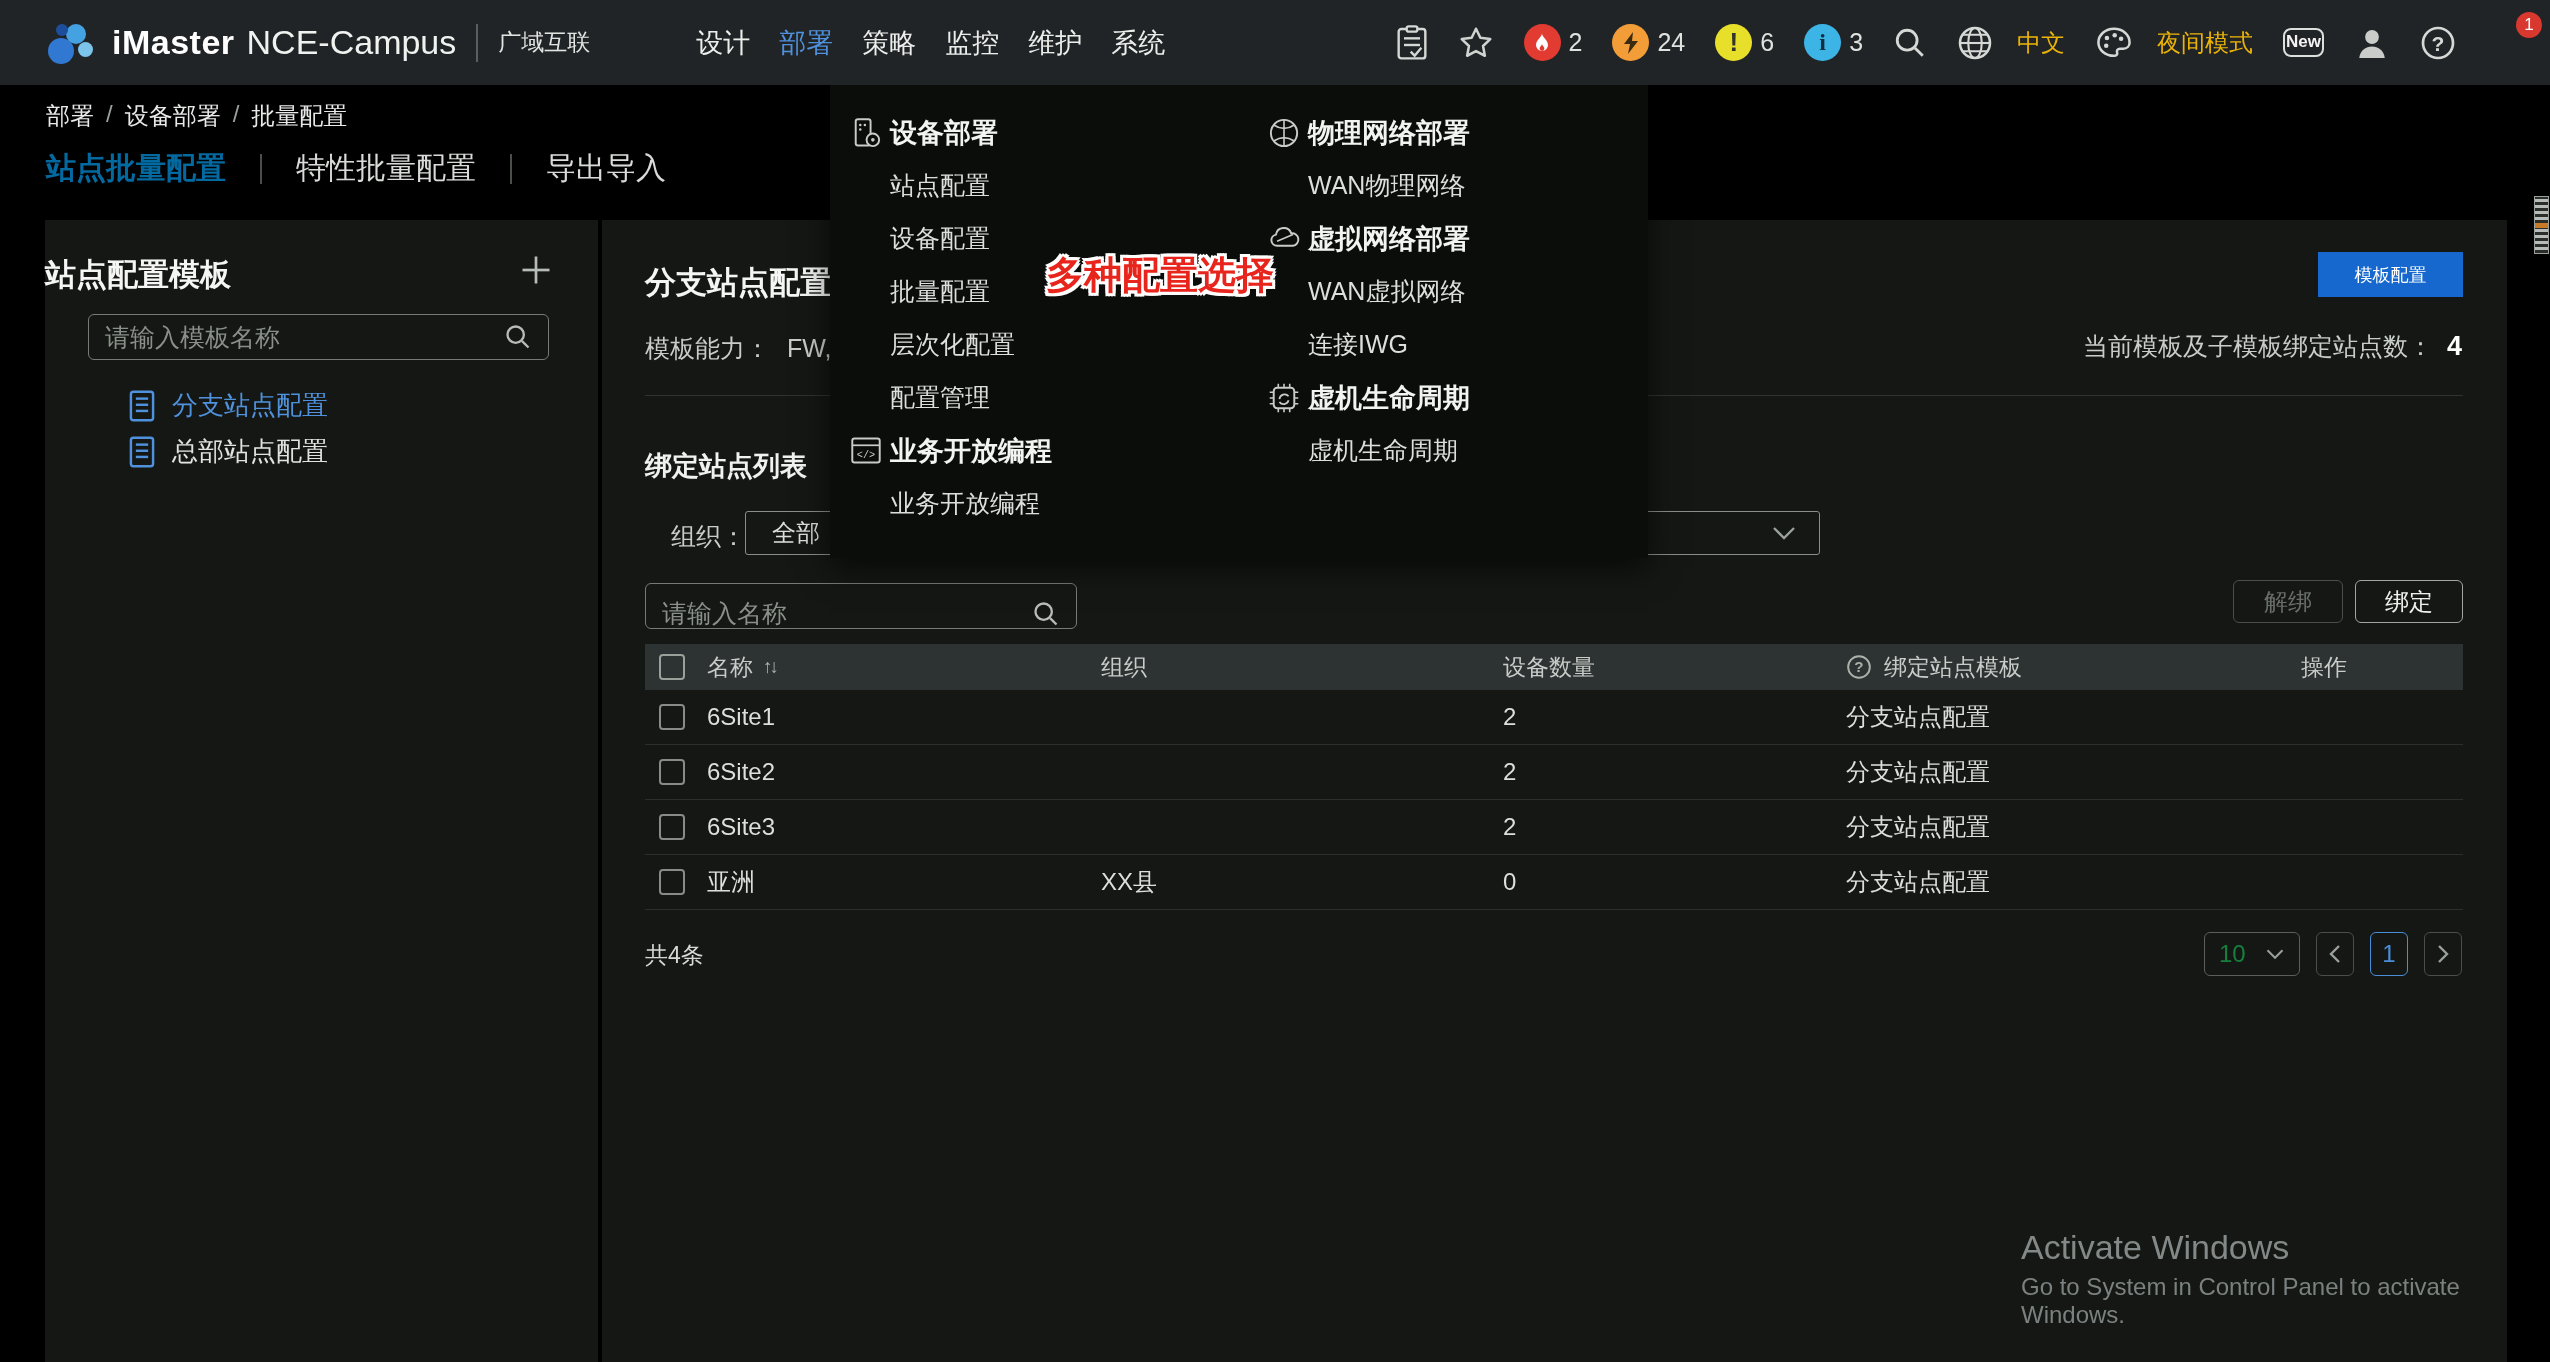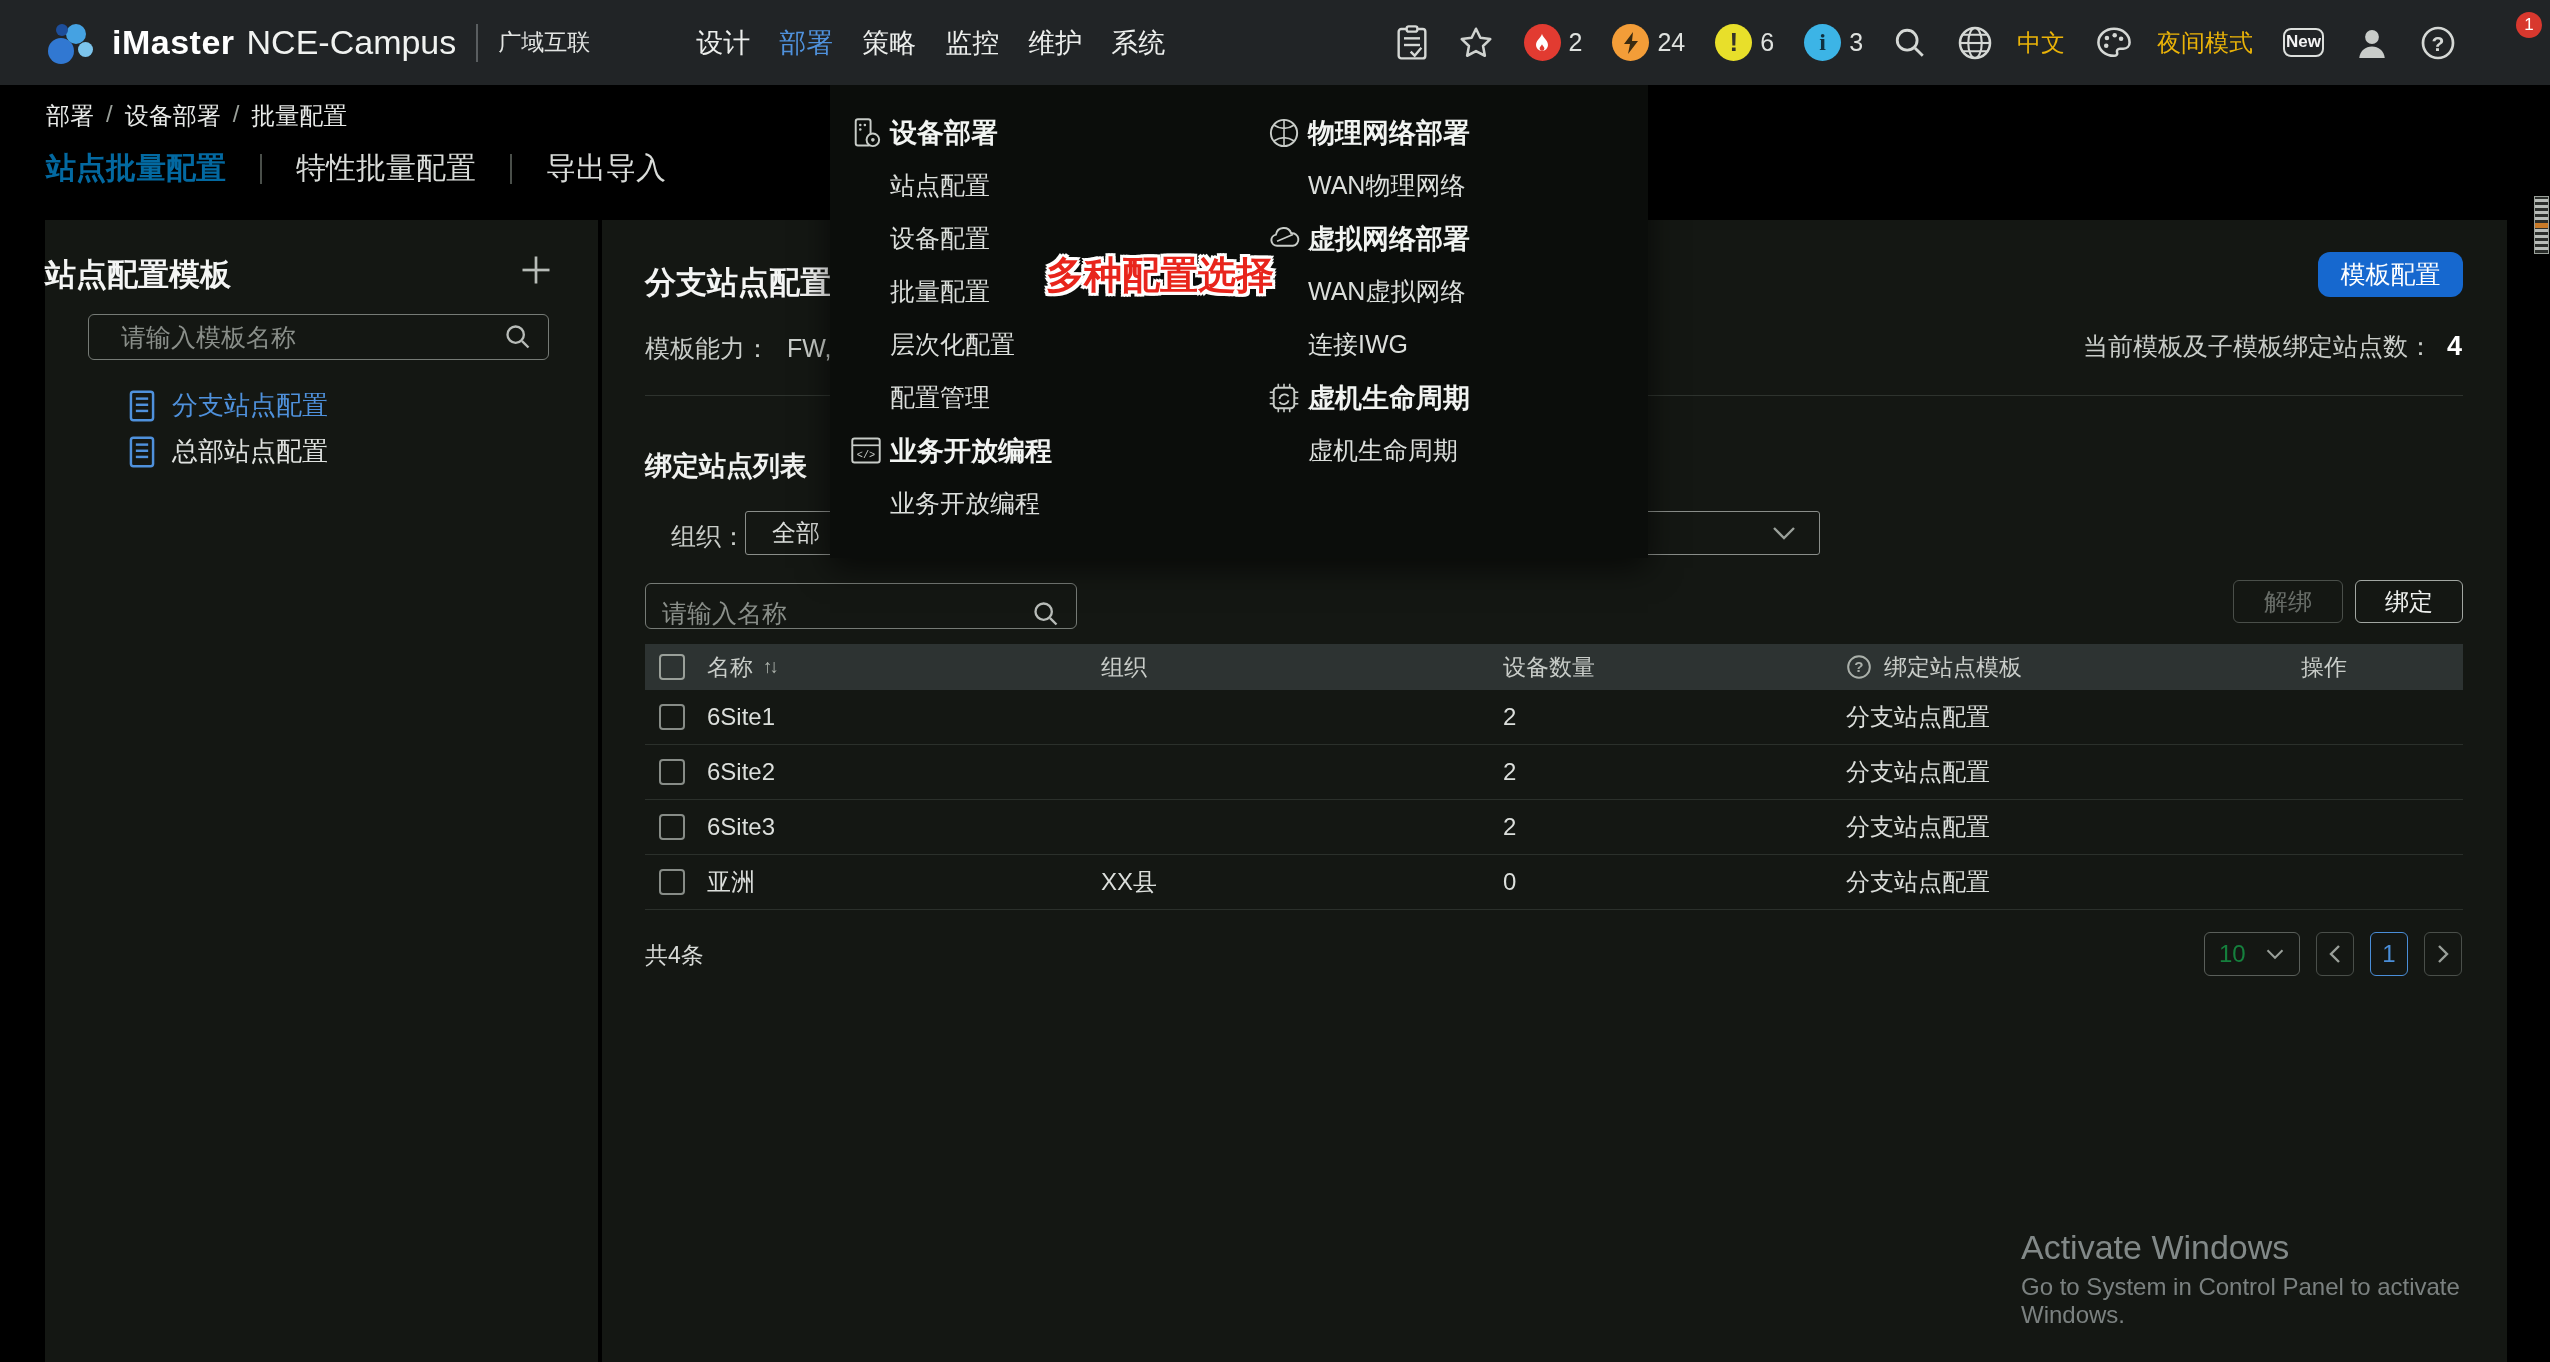--- a/index.html
+++ b/index.html
@@ -41,30 +41,30 @@
   .tab { color:#d8dbd8; cursor:pointer; }
   .tab.active { color:#0369a1; font-weight:bold; }
   .tab-sep { width:2px; height:30px; background:#4a4f4a; margin:0 34px; }
 
   
   .sidebar { position:absolute; left:45px; top:220px; width:553px; height:1142px; background:#141713; }
   .mainpanel { position:absolute; left:602px; top:220px; width:1905px; height:1142px; background:#141713; }
 
   .sb-title { position:absolute; left:45px; top:254px; font-size:31px; font-weight:bold; color:#f4f5f4; z-index:5;}
   .sb-plus { position:absolute; left:518px; top:252px; z-index:5; cursor:pointer; }
-  .sb-search { position:absolute; left:88px; top:314px; width:461px; height:46px; border:1px solid #767b76; border-radius:6px; display:flex; align-items:center; z-index:5; background:transparent;padding-left:16px; }
+  .sb-search { position:absolute; left:88px; top:314px; width:461px; height:46px; border:1px solid #767b76; border-radius:6px; display:flex; align-items:center; z-index:5; background:transparent; }
   .sb-search input, .m-search input { flex:1; background:transparent; border:none; outline:none; color:#dcdfdc; font-size:25px; padding:0 16px; font-family:inherit; }
   .sb-search input::placeholder, .m-search input::placeholder { color:#8a8f8a; }
   .search-glyph { margin-right:16px; }
   .tree-item { position:absolute; left:128px; display:flex; align-items:center; gap:16px; font-size:26px; color:#e0e3e0; cursor:pointer; z-index:5; }
   .tree-item.selected { color:#4f91dc; }
 
   
   .m-title { position:absolute; left:645px; top:262px; font-size:31px; font-weight:bold; color:#f4f5f4; }
-  .btn-primary { position:absolute; left:2318px; top:252px; width:145px; height:45px; background:#1668cf; border:none; border-radius:12px; color:#fff; font-size:25px; cursor:pointer; font-family:inherit; }
+  .btn-primary { position:absolute; left:2318px; top:252px; width:145px; height:45px; background:#1668cf; border:none; border-radius:0; color:#fff; font-size:18px; cursor:pointer; font-family:inherit; }
   .m-cap { position:absolute; left:645px; top:332px; font-size:25px; color:#c9cdc9; }
   .m-bound { position:absolute; right:88px; top:330px; font-size:25px; color:#c9cdc9; }
   .m-bound b { color:#ffffff; font-size:27px; margin-left:14px; }
   .m-divider { position:absolute; left:645px; top:395px; width:1818px; height:1px; background:#2e332e; }
   .m-section { position:absolute; left:645px; top:448px; font-size:27px; font-weight:bold; color:#f0f2f0; }
   .m-orgrow-label { position:absolute; left:671px; top:520px; font-size:25px; color:#c9cdc9; }
   .m-orgselect { position:absolute; left:745px; top:511px; width:1075px; height:44px; border:1px solid #8a8e8a; border-radius:3px; display:flex; align-items:center; cursor:pointer; }
   .m-orgselect .val { flex:1; font-size:24px; color:#dcdfdc; padding-left:26px; }
   .m-orgselect .chev { margin-right:22px; }
   .m-search { position:absolute; left:645px; top:583px; width:432px; height:46px; border:1px solid #767b76; border-radius:6px; display:flex; align-items:flex-end; }

